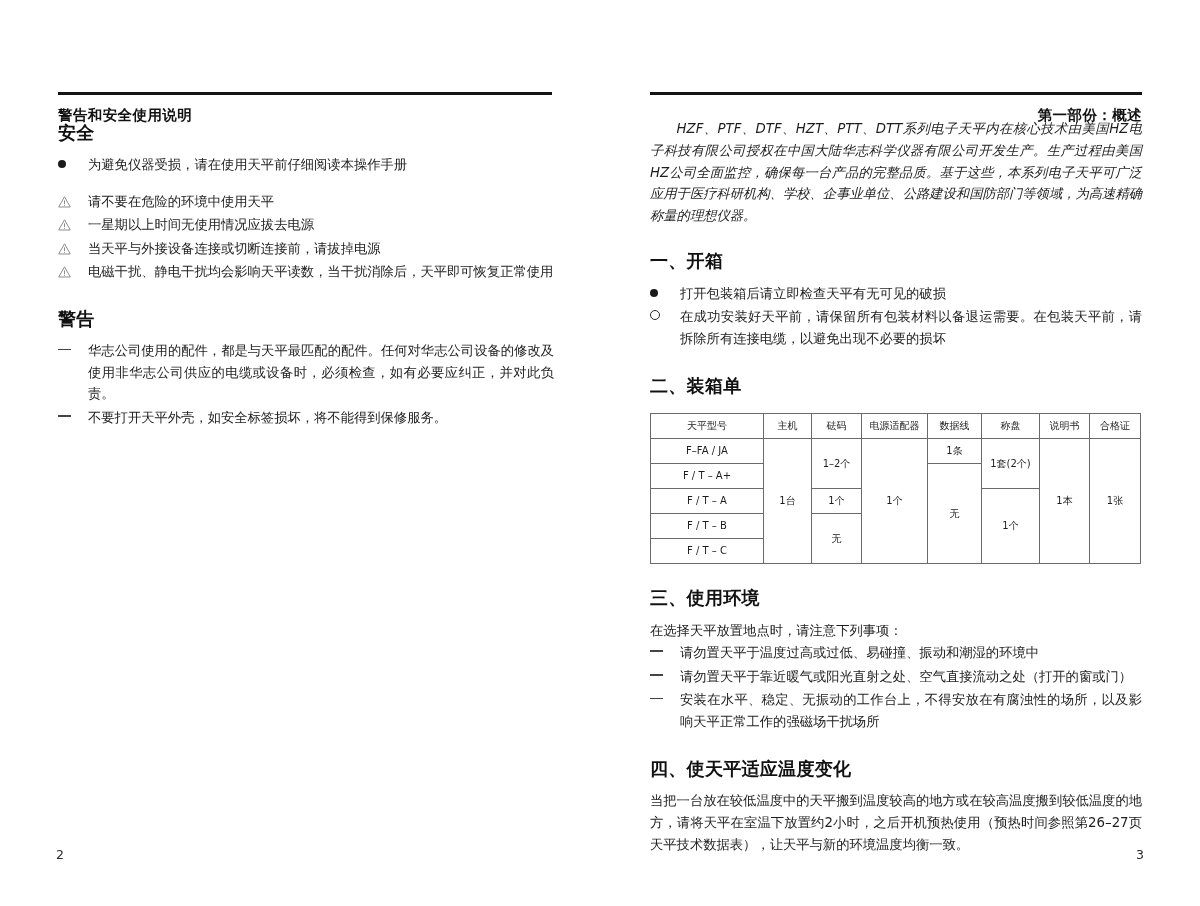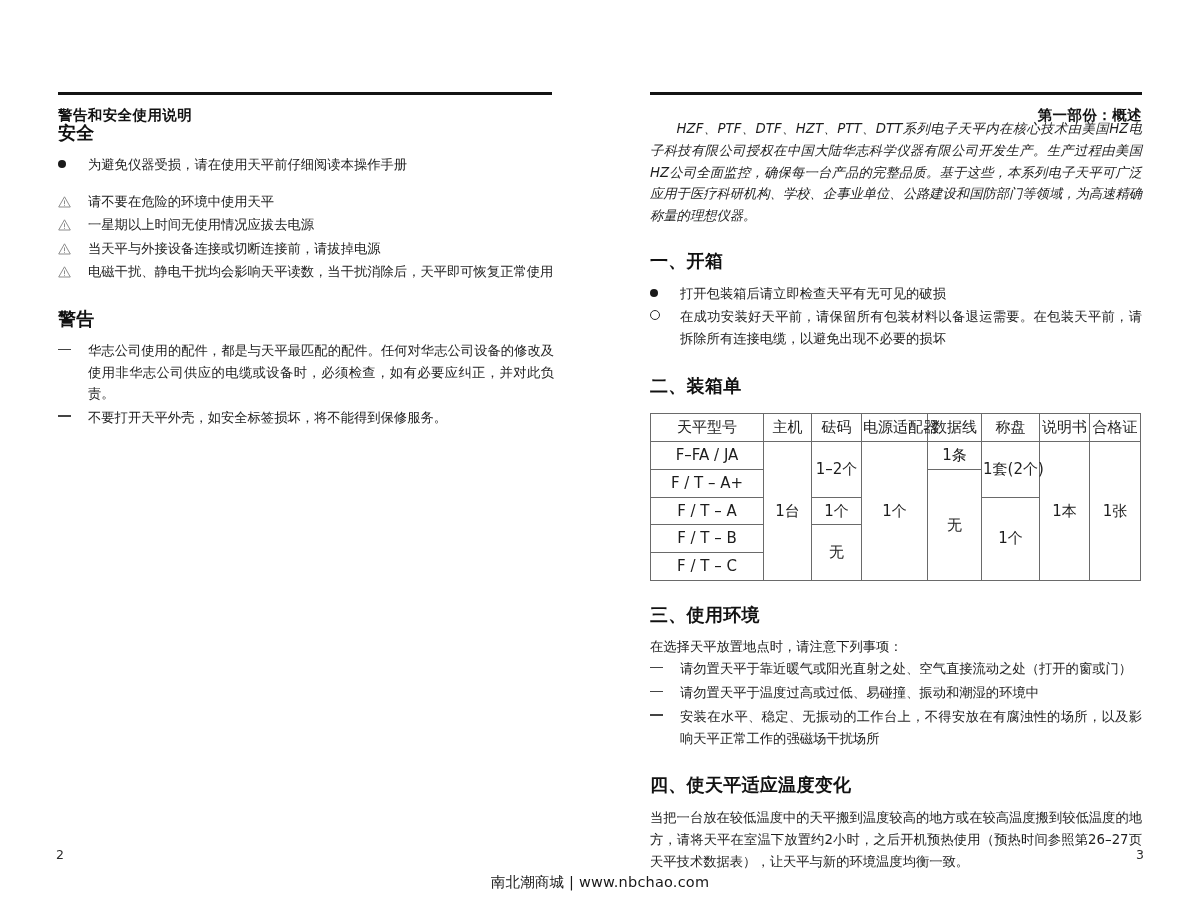--- a/index.html
+++ b/index.html
@@ -142,21 +142,21 @@
   .warn-tri {
     display: inline-block;
     vertical-align: -2px;
   }
 
   
   .pack-table {
     border-collapse: collapse;
     width: 490px;
     table-layout: fixed;
-    font-size: 15px;
+    font-size: 10px;
     color: #1d1d1d;
   }
   .pack-table th, .pack-table td {
     border: 1px solid #6a6a6a;
     text-align: center;
     vertical-align: middle;
     padding: 4px 1px;
     font-weight: normal;
     line-height: 1.25;
     white-space: nowrap;
@@ -372,39 +372,38 @@
       <div class="gap-lg"></div>
 
       <div class="sec-title">三、使用环境</div>
       <div class="gap-sm"></div>
 
       <div class="para">在选择天平放置地点时，请注意下列事项：</div>
 
       <div class="blist">
         <div class="brow">
           <span class="bmark mk-dash"></span>
+          <span class="btext">请勿置天平于温度过高或过低、易碰撞、振动和潮湿的环境中</span>
+        </div>
+        <div class="brow">
+          <span class="bmark mk-dash"></span>
           <span class="btext">请勿置天平于靠近暖气或阳光直射之处、空气直接流动之处（打开的窗或门）</span>
-        </div>
-        <div class="brow">
-          <span class="bmark mk-dash"></span>
-          <span class="btext">请勿置天平于温度过高或过低、易碰撞、振动和潮湿的环境中</span>
         </div>
         <div class="brow">
           <span class="bmark mk-dash"></span>
           <span class="btext">安装在水平、稳定、无振动的工作台上，不得安放在有腐浊性的场所，以及影响天平正常工作的强磁场干扰场所</span>
         </div>
       </div>
 
       <div class="gap-lg"></div>
 
       <div class="sec-title">四、使天平适应温度变化</div>
       <div class="gap-sm"></div>
 
       <div class="para">当把一台放在较低温度中的天平搬到温度较高的地方或在较高温度搬到较低温度的地方，请将天平在室温下放置约2小时，之后开机预热使用（预热时间参照第26–27页天平技术数据表），让天平与新的环境温度均衡一致。</div>
 
     </div>
 
     <div class="folio folio-right">3</div>
   </div>
 
-  <div class="site-footer">南北潮商城 | www.nbchao.com</div>
 
 </div>
 
 </body></html>

